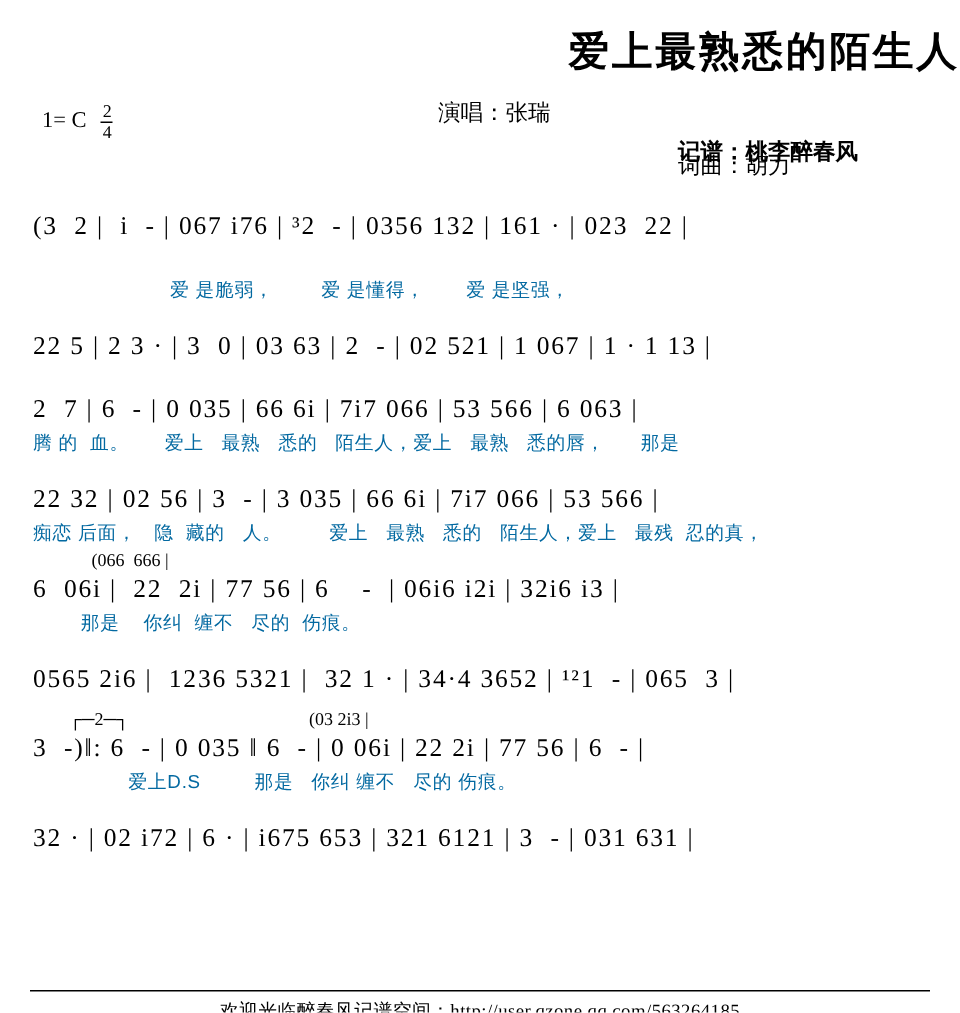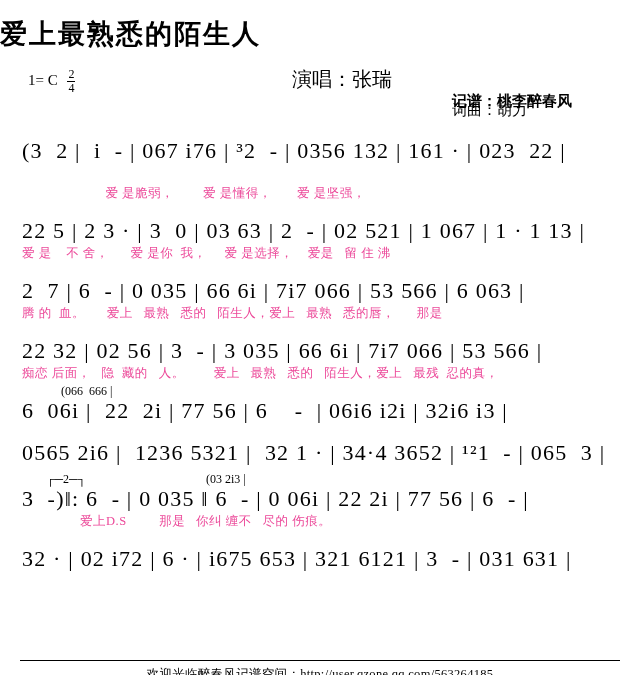--- a/index.html
+++ b/index.html
@@ -15,21 +15,21 @@
     position: relative;
     overflow: hidden;
   }
   .sheet {
     position: relative;
     width: 640px;
     height: 675px;
     box-sizing: border-box;
   }
   .title {
-    text-align: left;
+    text-align: right;
     font-family: "Liberation Serif", serif;
     font-size: 27px;
     font-weight: bold;
     letter-spacing: 2px;
     margin: 16px 0 0 0;
   }
   .meta {
     position: relative;
     height: 64px;
     margin-top: 6px;
@@ -51,21 +51,21 @@
   }
   .key-sig .frac .num {
     display: block;
     border-bottom: 1px solid #000;
     padding: 0 1px;
   }
   .singer {
     position: absolute;
     left: 292px;
     top: 8px;
-    font-size: 20px;
+    font-size: 15px;
   }
   .composer {
     position: absolute;
     left: 452px;
     top: 8px;
     font-size: 15px;
     margin-top: 35px;
   }
   .notator {
     position: absolute;
@@ -78,34 +78,34 @@
     position: relative;
     margin-top: 2px;
   }
   .line {
     position: relative;
     padding: 0 22px;
     margin-bottom: 2px;
   }
   .notes {
     font-family: "Liberation Serif", serif;
-    font-size: 22px;
+    font-size: 17px;
     letter-spacing: 1.2px;
     white-space: pre;
     line-height: 26px;
     height: 26px;
   }
   .lyrics {
-    font-family: Liberation Serif, serif;
+    font-family: Liberation Sans, sans-serif;
     font-size: 12.5px;
     letter-spacing: 0.5px;
     white-space: pre;
     line-height: 18px;
     height: 18px;
-    color: #ec4899;
+    color: #0369a1;
   }
   .lyrics.empty {
     height: 4px;
   }
   .ornament {
     font-family: "Liberation Serif", serif;
     font-size: 12px;
     white-space: pre;
     line-height: 14px;
     height: 14px;
@@ -158,38 +158,38 @@
     </div>
 
     <div class="line">
       <div class="ornament"></div>
       <div class="lyrics">                       爱 是脆弱，        爱 是懂得，       爱 是坚强，</div>
     </div>
 
     <div class="line">
       <div class="ornament"></div>
       <div class="notes">22 5 | 2 3 · | 3  0 | 03 63 | 2  - | 02 521 | 1 067 | 1 · 1 13 |</div>
-      <div class="lyrics">爱 是    不 舍，      爱 是你  我，     爱 是选择，    爱是   留 住 沸</div>
     </div>
 
     <div class="line">
       <div class="ornament"></div>
       <div class="notes">2  7 | 6  - | 0 035 | 66 6i | 7i7 066 | 53 566 | 6 063 |</div>
       <div class="lyrics">腾 的  血。      爱上   最熟   悉的   陌生人，爱上   最熟   悉的唇，      那是</div>
     </div>
 
     <div class="line">
       <div class="ornament"></div>
       <div class="notes">22 32 | 02 56 | 3  - | 3 035 | 66 6i | 7i7 066 | 53 566 |</div>
       <div class="lyrics">痴恋 后面，   隐  藏的   人。        爱上   最熟   悉的   陌生人，爱上   最残  忍的真，</div>
     </div>
 
     <div class="line">
       <div class="ornament">             (066  666 |</div>
       <div class="notes">6  06i |  22  2i | 77 56 | 6    -  | 06i6 i2i | 32i6 i3 |</div>
+      <div class="lyrics">        那是    你纠  缠不   尽的  伤痕。</div>
     </div>
 
     <div class="line">
       <div class="ornament"></div>
       <div class="notes">0565 2i6 |  1236 5321 |  32 1 · | 34·4 3652 | ¹²1  - | 065  3 |</div>
       <div class="lyrics empty"></div>
     </div>
 
     <div class="line">
       <div class="ornament">        ┌─2─┐                                        (03 2i3 |</div>

